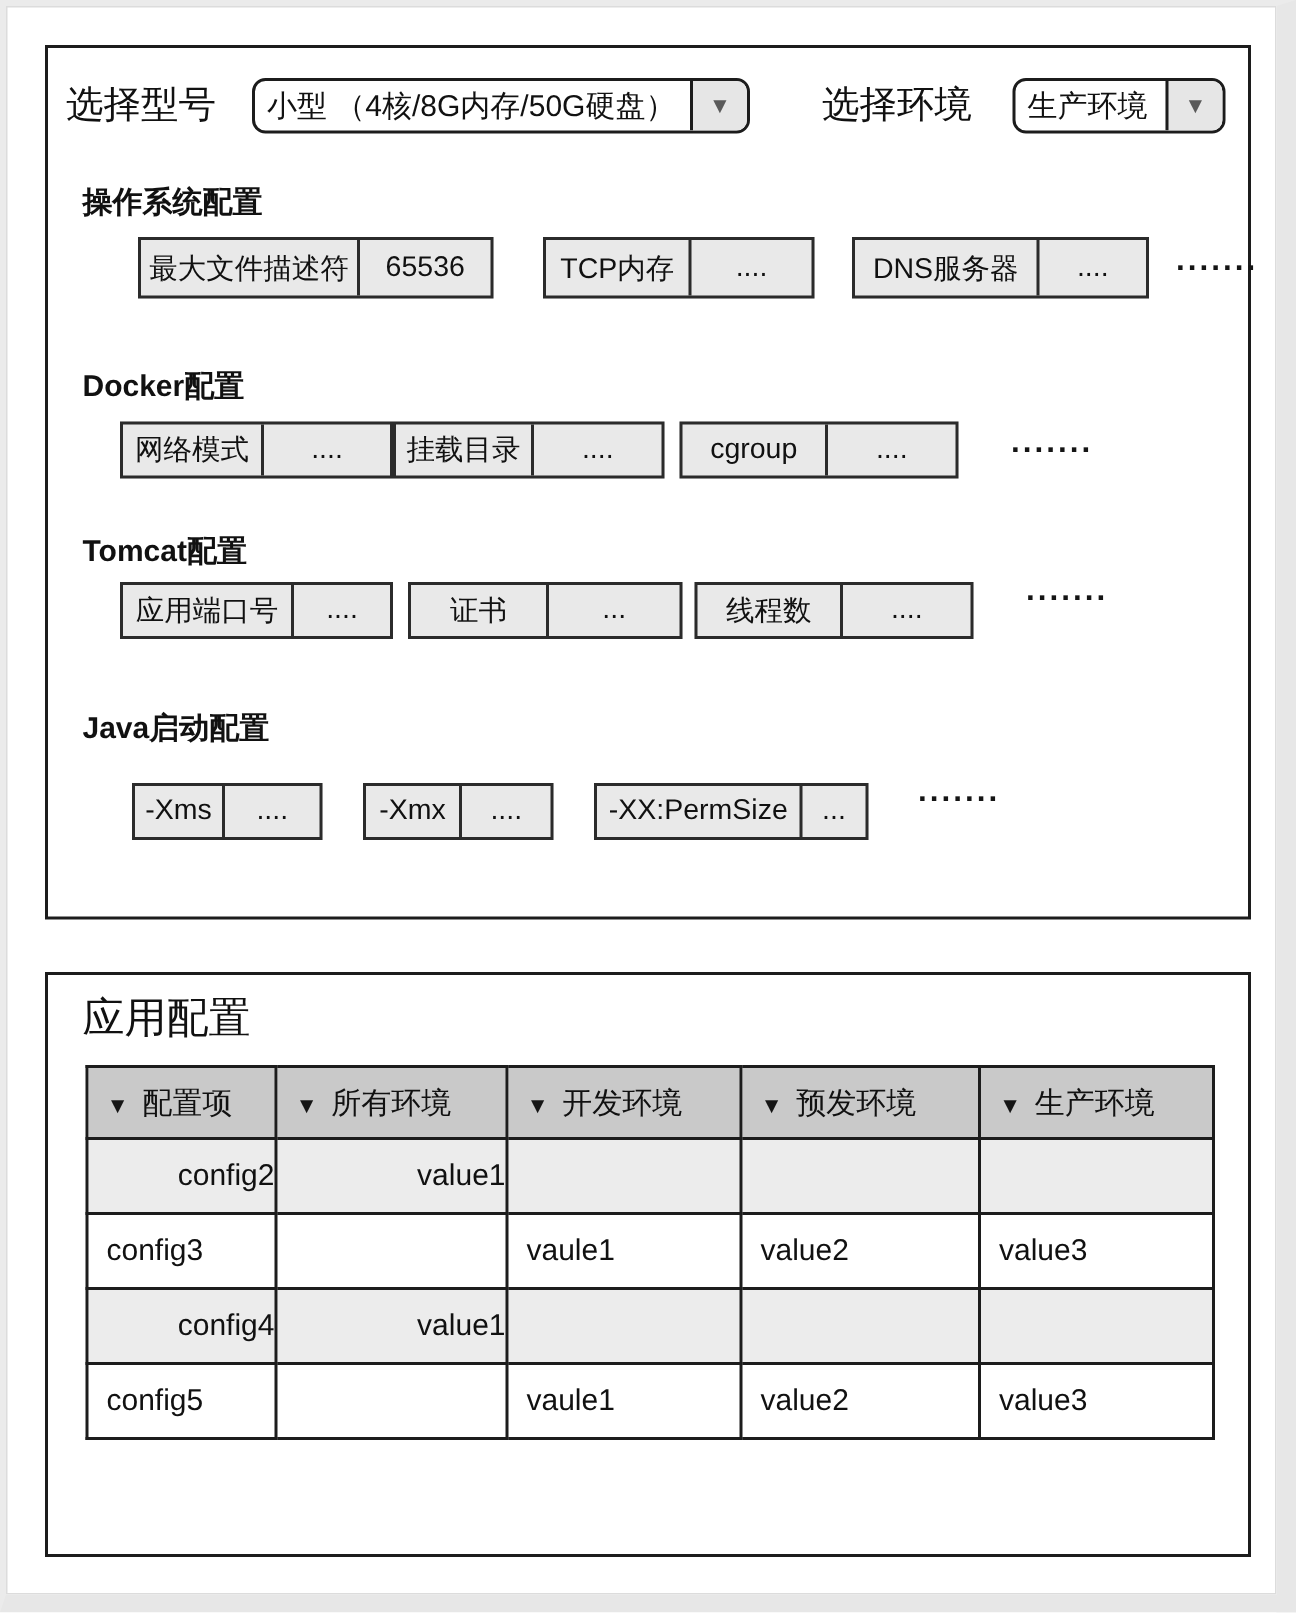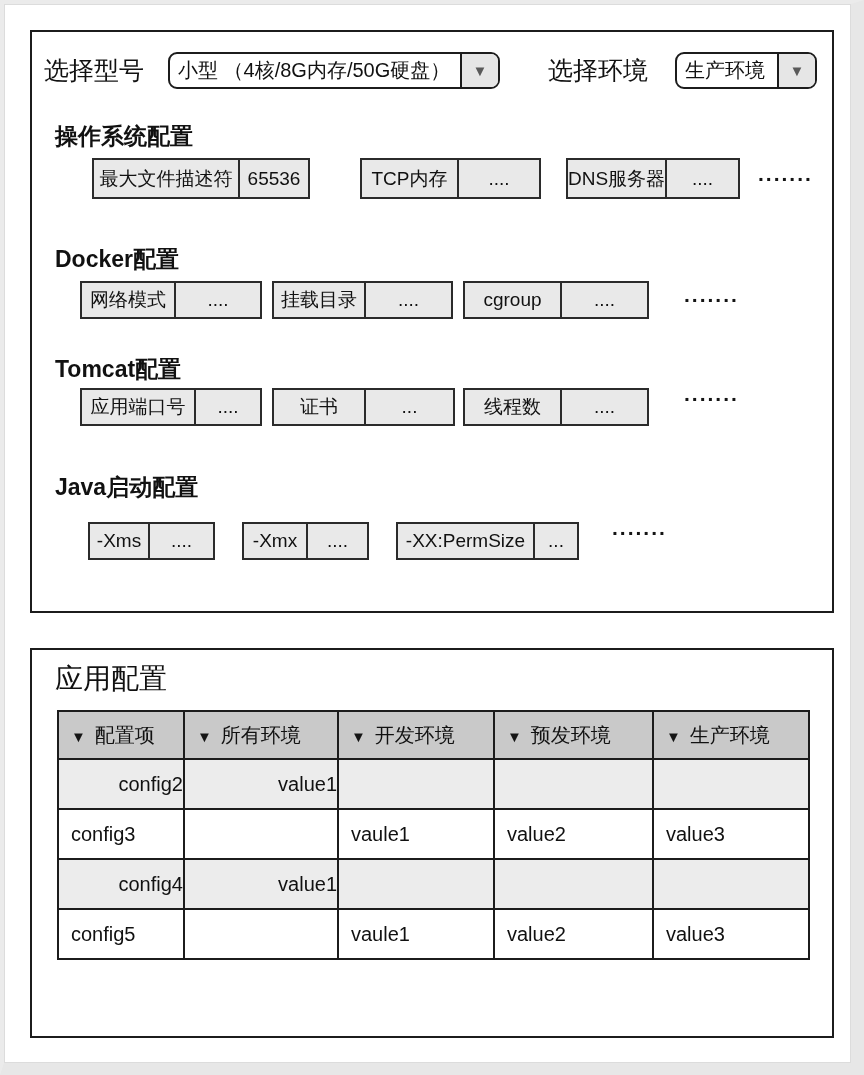--- a/index.html
+++ b/index.html
@@ -60,21 +60,21 @@
     align-items:center;
     justify-content:center;
     font-size:15px;
     color:#5a5a5a;
     cursor:pointer;
   }
 
   .sec-title {
     position:absolute;
     left:23px;
-    font-size:23px;
+    font-size:20px;
     font-weight:bold;
     white-space:nowrap;
   }
   .cfg-row {
     position:absolute;
     display:flex;
     align-items:stretch;
     height:40px;
   }
   .cfgbox {
@@ -146,40 +146,40 @@
 
   <div class="dropdown" style="left:643px; top:20px; width:142px;">
     <div class="dd-text">生产环境</div>
     <div class="dd-btn">▼</div>
   </div>
 
   <div class="sec-title" style="top:89px;">操作系统配置</div>
   <div class="cfg-row" style="left:60px; top:126px; height:41px;">
     <div class="cfgbox">
       <div class="cell" style="width:144px">最大文件描述符</div>
-      <div class="cell" style="width:70px">65536</div>
-    </div>
-    <div class="cfgbox" style="margin-left:50px">
+      <div class="cell" style="width:89px">65536</div>
+    </div>
+    <div class="cfgbox" style="margin-left:33px">
       <div class="cell" style="width:95px">TCP内存</div>
       <div class="cell" style="width:82px">....</div>
     </div>
     <div class="cfgbox" style="margin-left:25px">
-      <div class="cell" style="width:97px">DNS服务器</div>
+      <div class="cell" style="width:121px">DNS服务器</div>
       <div class="cell" style="width:73px">....</div>
     </div>
     <div class="more-dots" style="margin-left:18px">.......</div>
   </div>
 
   <div class="sec-title" style="top:212px;">Docker配置</div>
   <div class="cfg-row" style="left:48px; top:249px; height:38px;">
     <div class="cfgbox">
       <div class="cell" style="width:92px">网络模式</div>
       <div class="cell" style="width:86px">....</div>
     </div>
-    <div class="cfgbox" style="margin-left:10px">
+    <div class="cfgbox" style="">
       <div class="cell" style="width:90px">挂载目录</div>
       <div class="cell" style="width:87px">....</div>
     </div>
     <div class="cfgbox" style="margin-left:10px">
       <div class="cell" style="width:95px">cgroup</div>
       <div class="cell" style="width:87px">....</div>
     </div>
     <div class="more-dots" style="margin-left:35px">.......</div>
   </div>
 

